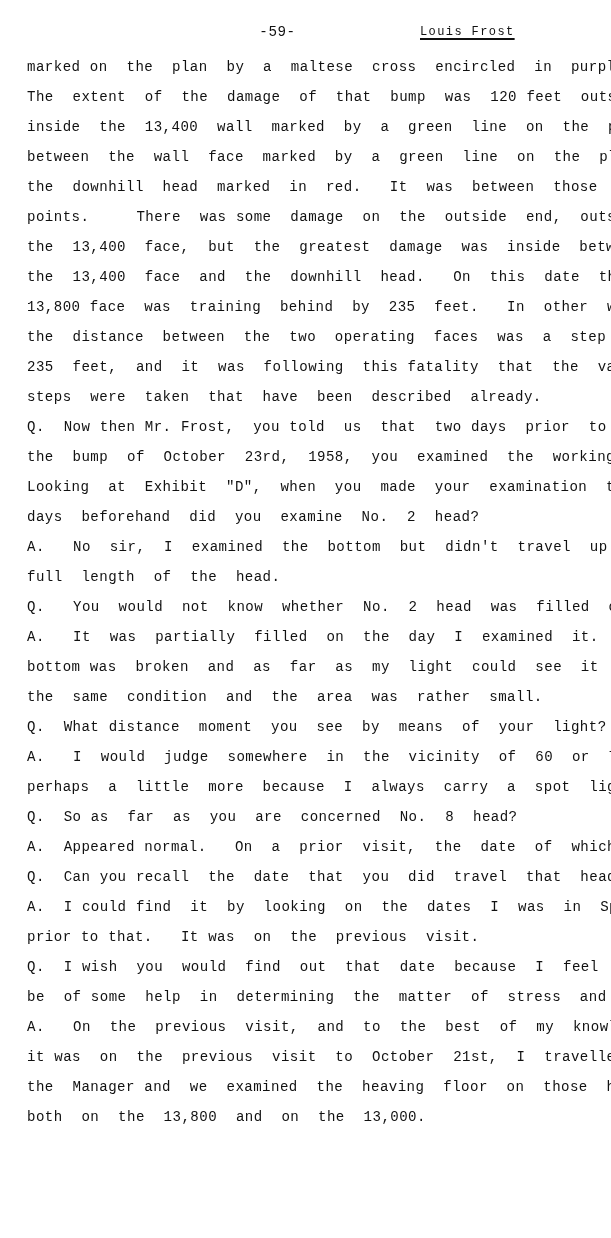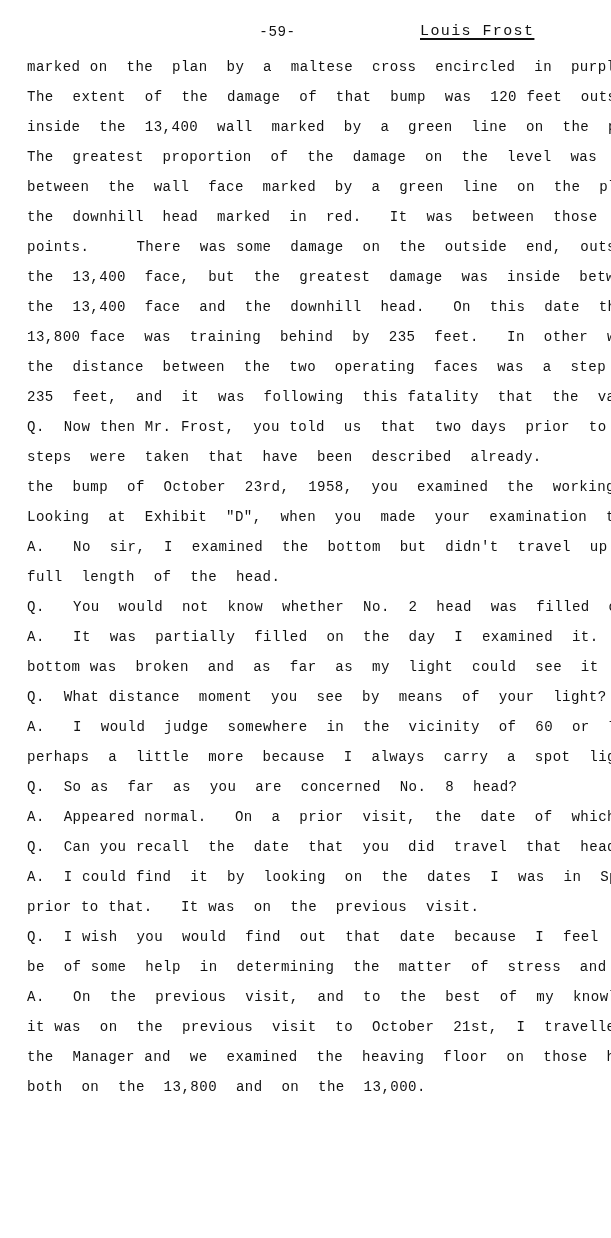--- a/index.html
+++ b/index.html
@@ -41,21 +41,21 @@
     text-align: center;
     font-size: 14.2px;
     letter-spacing: 0.6px;
     line-height: 20px;
     white-space: pre;
   }
   .witness-name {
     position: absolute;
     left: 420px;
     top: 0;
-    font-size: 15px;
+    font-size: 12px;
     letter-spacing: 1.4px;
     line-height: 20px;
     text-decoration: underline;
     text-underline-offset: 3px;
     text-decoration-thickness: 1.6px;
     white-space: pre;
   }
 
   
   .body-text {
@@ -82,38 +82,39 @@
 
   <div class="page-header">
     <div class="page-number">-59-</div>
     <div class="witness-name">Louis Frost</div>
   </div>
 
   <div class="body-text">
       <div class="line indent-none">marked on  the  plan  by  a  maltese  cross  encircled  in  purple.</div>
       <div class="line indent-none">The  extent  of  the  damage  of  that  bump  was  120 feet  outside and</div>
       <div class="line indent-none">inside  the  13,400  wall  marked  by  a  green  line  on  the  plan.</div>
-      <div class="line indent-none">The  greatest  proportion  of  the  damage  on  the  level  was</div>
       <div class="line indent-none">between  the  wall  face  marked  by  a  green  line  on  the  plan and</div>
       <div class="line indent-none">the  downhill  head  marked  in  red.   It  was  between  those  two</div>
       <div class="line indent-none">points.     There  was some  damage  on  the  outside  end,  outside</div>
       <div class="line indent-none">the  13,400  face,  but  the  greatest  damage  was  inside  between</div>
       <div class="line indent-none">the  13,400  face  and  the  downhill  head.   On  this  date  the</div>
       <div class="line indent-none">13,800 face  was  training  behind  by  235  feet.   In  other  words</div>
       <div class="line indent-none">the  distance  between  the  two  operating  faces  was  a  step  of</div>
       <div class="line indent-none">235  feet,  and  it  was  following  this fatality  that  the  various</div>
+      <div class="line indent-none">steps  were  taken  that  have  been  described  already.</div>
       <div class="line indent-none">Q.  Now then Mr. Frost,  you told  us  that  two days  prior  to</div>
-      <div class="line indent-none">steps  were  taken  that  have  been  described  already.</div>
       <div class="line indent-none">the  bump  of  October  23rd,  1958,  you  examined  the  working faces.</div>
       <div class="line indent-none">Looking  at  Exhibit  "D",  when  you  made  your  examination  two</div>
+      <div class="line indent-none">days  beforehand  did  you  examine  No.  2  head?</div>
       <div class="line indent-none">A.   No  sir,  I  examined  the  bottom  but  didn't  travel  up  the</div>
       <div class="line indent-none">full  length  of  the  head.</div>
       <div class="line indent-none">Q.   You  would  not  know  whether  No.  2  head  was  filled  or  not?</div>
       <div class="line indent-none">A.   It  was  partially  filled  on  the  day  I  examined  it.   The</div>
       <div class="line indent-none">bottom was  broken  and  as  far  as  my  light  could  see  it  was  in</div>
+      <div class="line indent-none">the  same  condition  and  the  area  was  rather  small.</div>
       <div class="line indent-none">Q.  What distance  moment  you  see  by  means  of  your  light?</div>
       <div class="line indent-none">A.   I  would  judge  somewhere  in  the  vicinity  of  60  or  70  feet,</div>
       <div class="line indent-none">perhaps  a  little  more  because  I  always  carry  a  spot  light.</div>
       <div class="line indent-none">Q.  So as  far  as  you  are  concerned  No.  8  head?</div>
       <div class="line indent-none">A.  Appeared normal.   On  a  prior  visit,  the  date  of  which</div>
       <div class="line indent-none">Q.  Can you recall  the  date  that  you  did  travel  that  head?</div>
       <div class="line indent-none">A.  I could find  it  by  looking  on  the  dates  I  was  in  Springhill</div>
       <div class="line indent-none">prior to that.   It was  on  the  previous  visit.</div>
       <div class="line indent-none">Q.  I wish  you  would  find  out  that  date  because  I  feel  it  may</div>
       <div class="line indent-none">be  of some  help  in  determining  the  matter  of  stress  and  strain</div>

